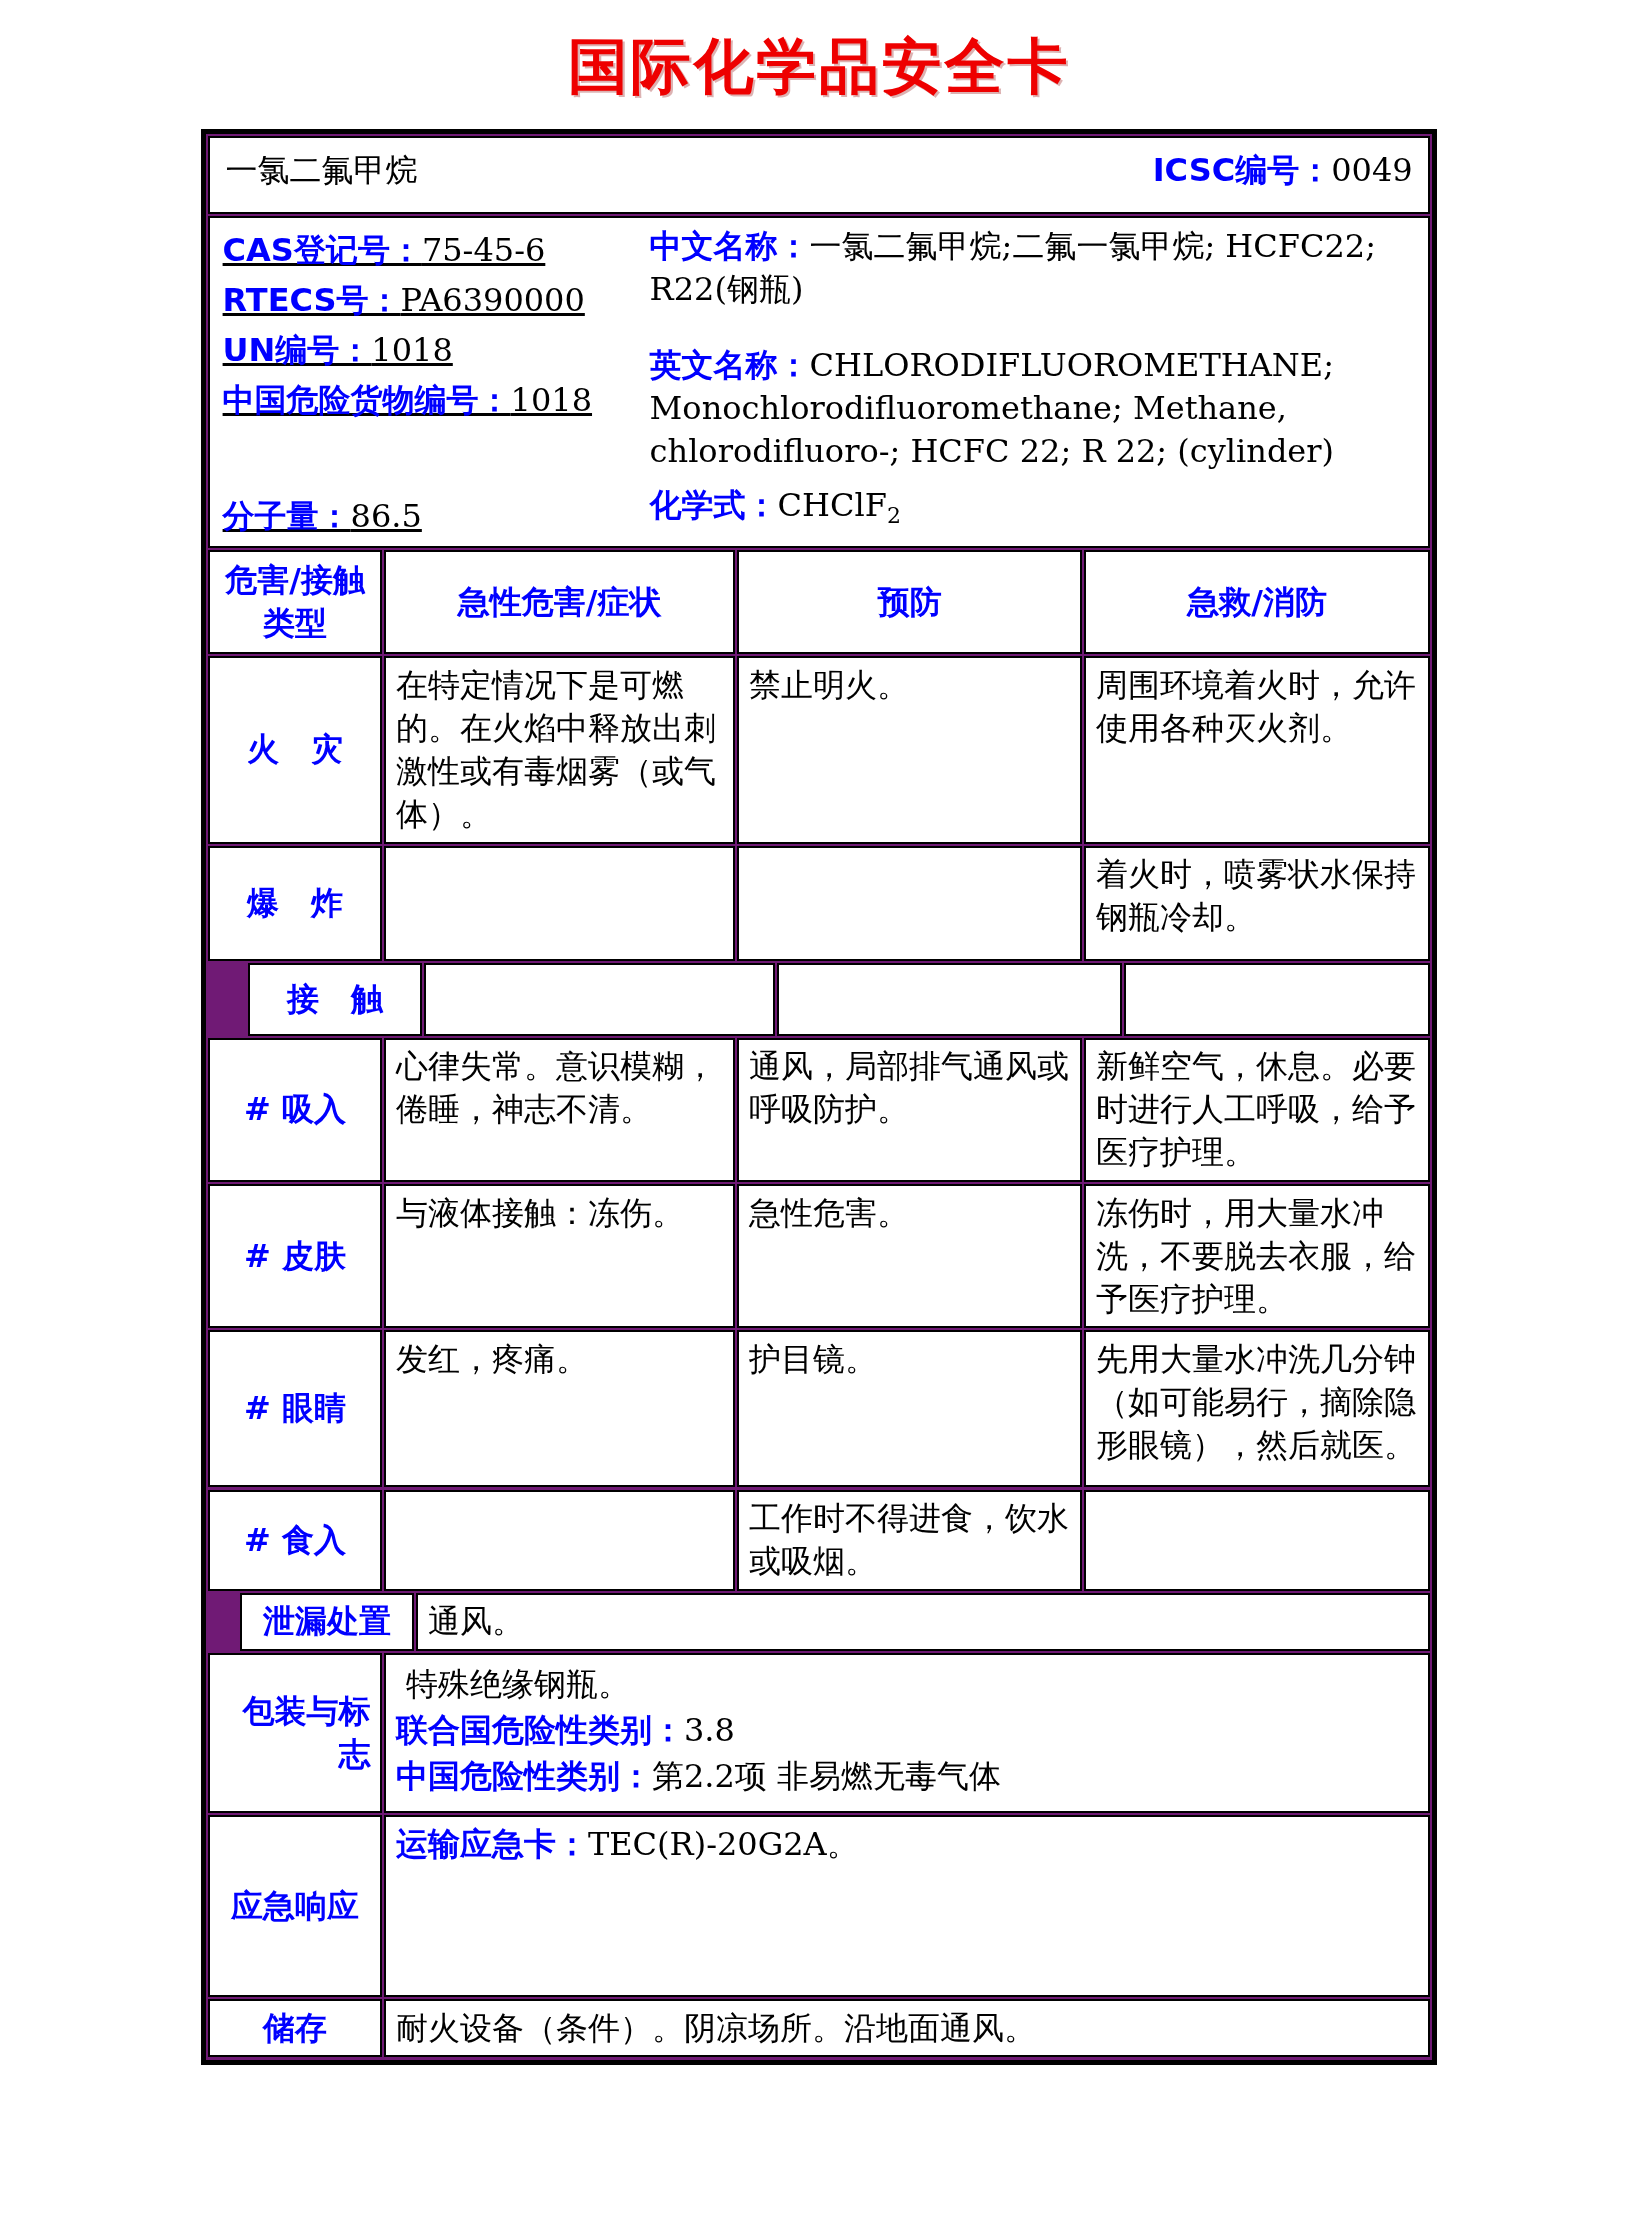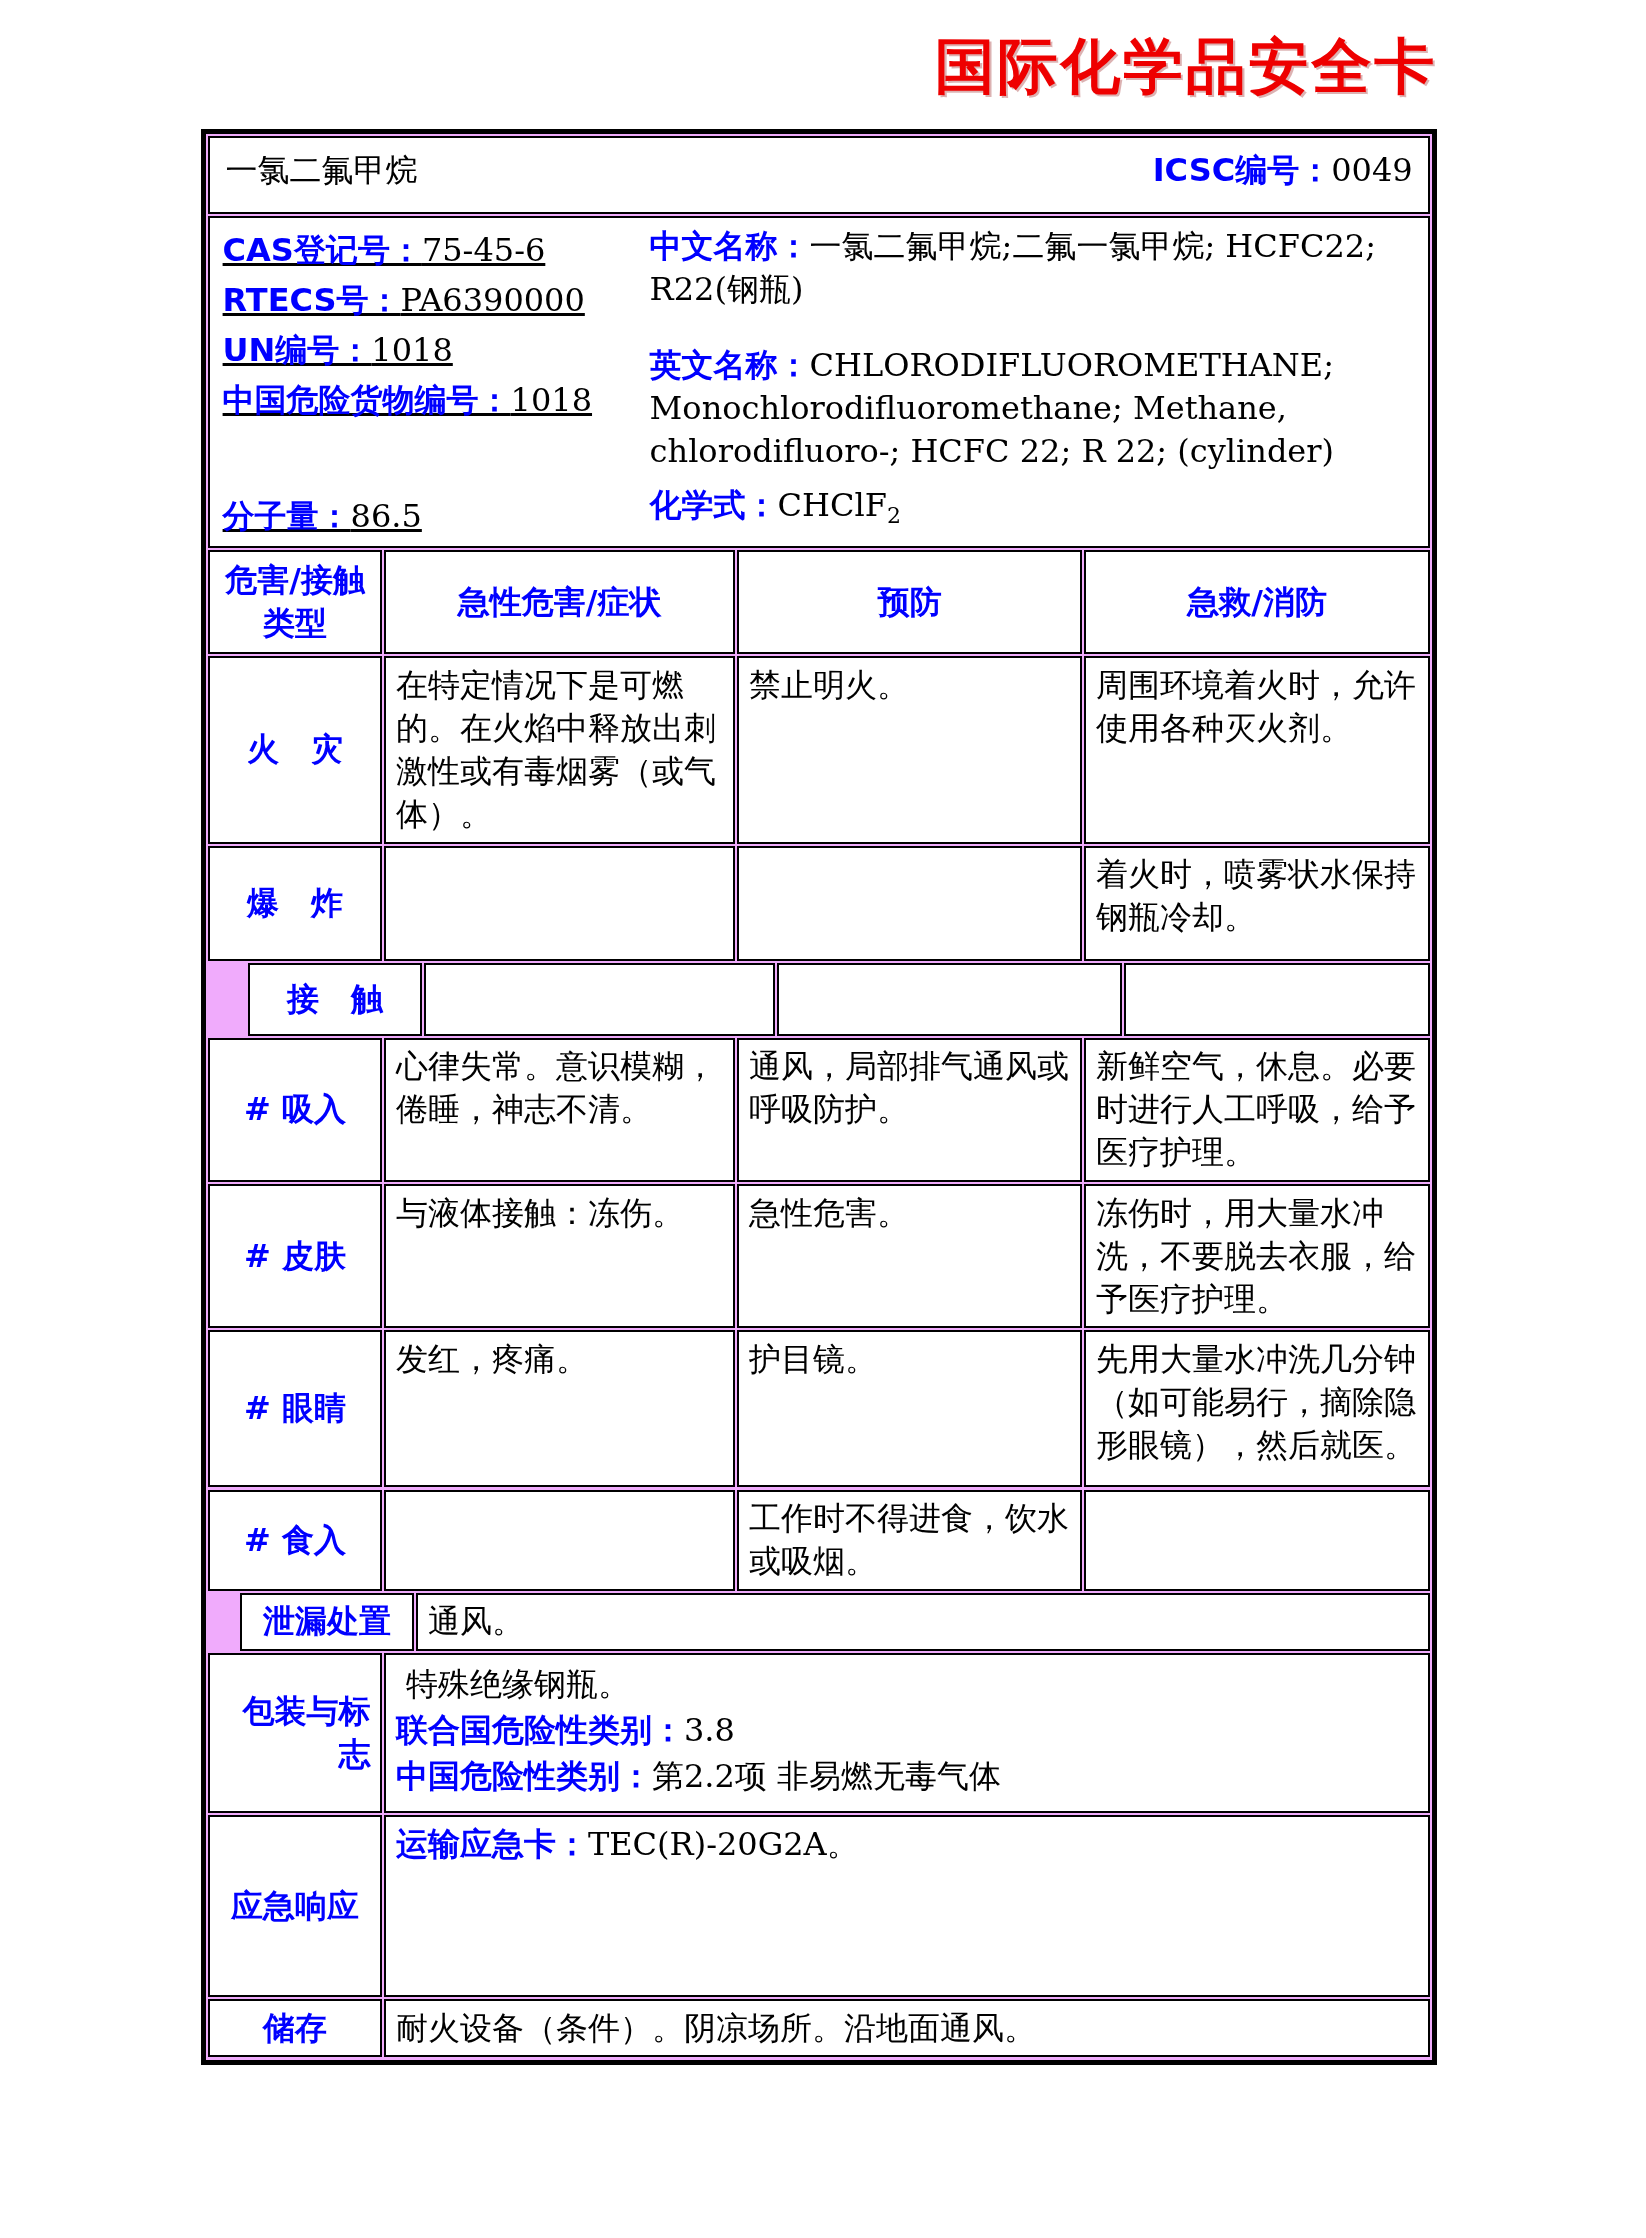--- a/index.html
+++ b/index.html
@@ -1,23 +1,23 @@
 <!DOCTYPE html>
 <html style="font-size:11px"><head>
 <meta charset="utf-8">
 <style>
   html,body{margin:0;padding:0;background:#ffffff;}
   .page{position:relative;width:1647px;height:2239px;background:#ffffff;overflow:hidden;
         font-family:"DejaVu Serif","Liberation Serif",serif;}
-  .title{position:absolute;left:201px;top:28px;width:1236px;text-align:right;
+  .title{position:absolute;left:201px;top:28px;width:1236px;text-align:center;
          font-family:"DejaVu Sans","Liberation Sans",sans-serif;font-weight:900;
          font-size:60px;line-height:76px;color:#ee0000;letter-spacing:2.8px;
          text-shadow:2.1px 2.1px 0 rgba(140,0,0,0.30);}
   .card{position:absolute;left:201px;top:129px;width:1236px;box-sizing:border-box;
-        border:5.6px solid #000;padding:2.1px;background:#f0abfc;
+        border:5.6px solid #000;padding:2.1px;background:#701a75;
         display:flex;flex-direction:column;gap:2.1px;}
   .row{display:flex;gap:2.1px;}
   .cell{box-sizing:border-box;border:2.1px solid #000;background:#ffffff;
         padding:5.6px 9.7px;font-size:32px;line-height:43px;color:#000;
         word-break:break-word;overflow:hidden;}
   .c1{flex:0 0 174px;}
   .c2{flex:0 0 351px;}
   .c3{flex:0 0 345px;}
   .c4{flex:1 1 0;}
   .wide{flex:1 1 0;}

